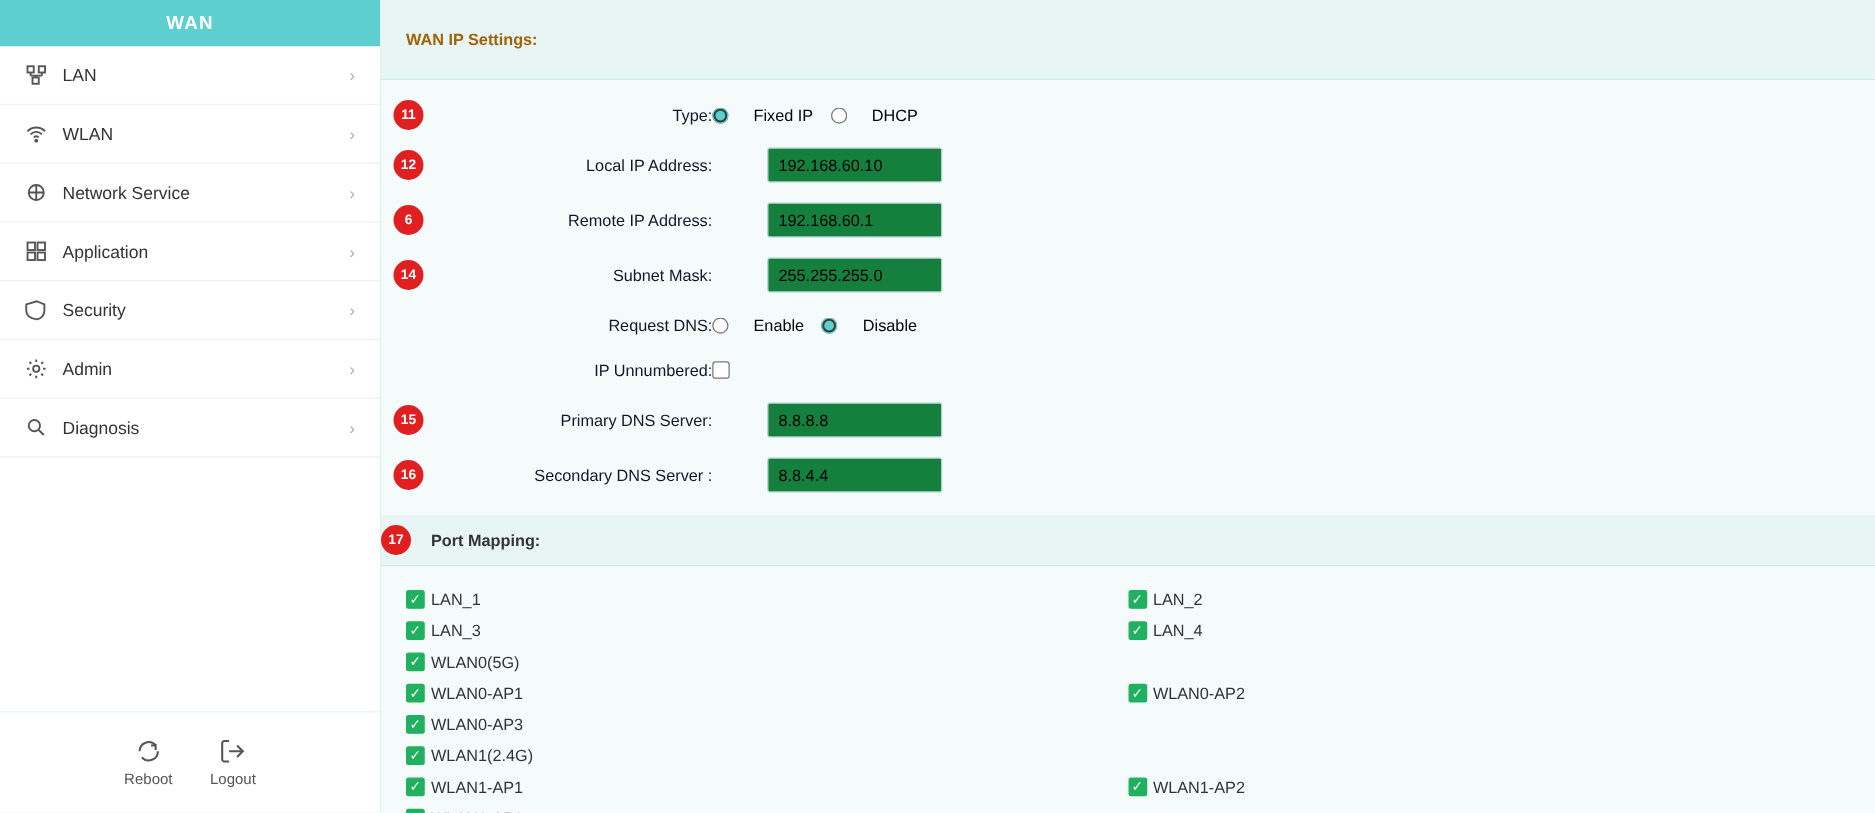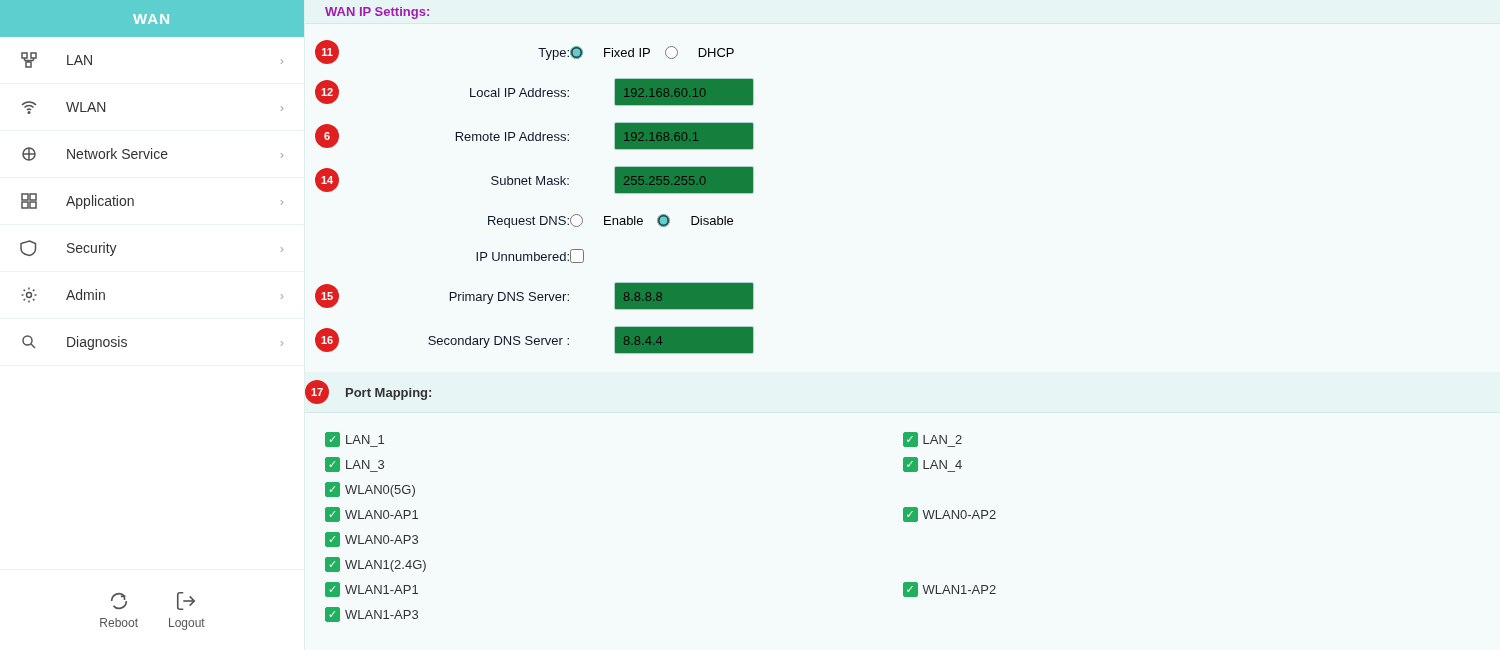--- a/index.html
+++ b/index.html
@@ -27,21 +27,21 @@
     .sidebar-item {
       display: flex;
       align-items: center;
       justify-content: space-between;
       padding: 14px 20px;
       border-bottom: 1px solid #e8f4f4;
       cursor: pointer;
       color: #333;
       font-size: 14px;
     }
-    .sidebar-item .icon-area { display: flex; align-items: center; gap: 28px; }
+    .sidebar-item .icon-area { display: flex; align-items: center; gap: 12px; }
     .sidebar-item .chevron { color: #aaa; font-size: 13px; }
     .sidebar-icon { width: 18px; height: 18px; display: inline-flex; align-items: center; justify-content: center; }
 
     .sidebar-footer {
       margin-top: auto;
       display: flex;
       justify-content: center;
       gap: 30px;
       padding: 20px;
       border-top: 1px solid #e8f4f4;
@@ -62,24 +62,24 @@
     
     .main-content {
       flex: 1;
       overflow-y: auto;
       background: #f5fbfb;
       padding: 0;
     }
 
     .section-header {
       background: #e8f5f5;
-      padding: 4px 20px;
+      padding: 24px 20px;
       font-size: 13px;
       font-weight: bold;
-      color: #a21caf;
+      color: #a16207;
       border-bottom: 1px solid #d0eaea;
     }
 
     .form-area {
       padding: 10px 20px;
     }
 
     .form-row {
       display: flex;
       align-items: center;

